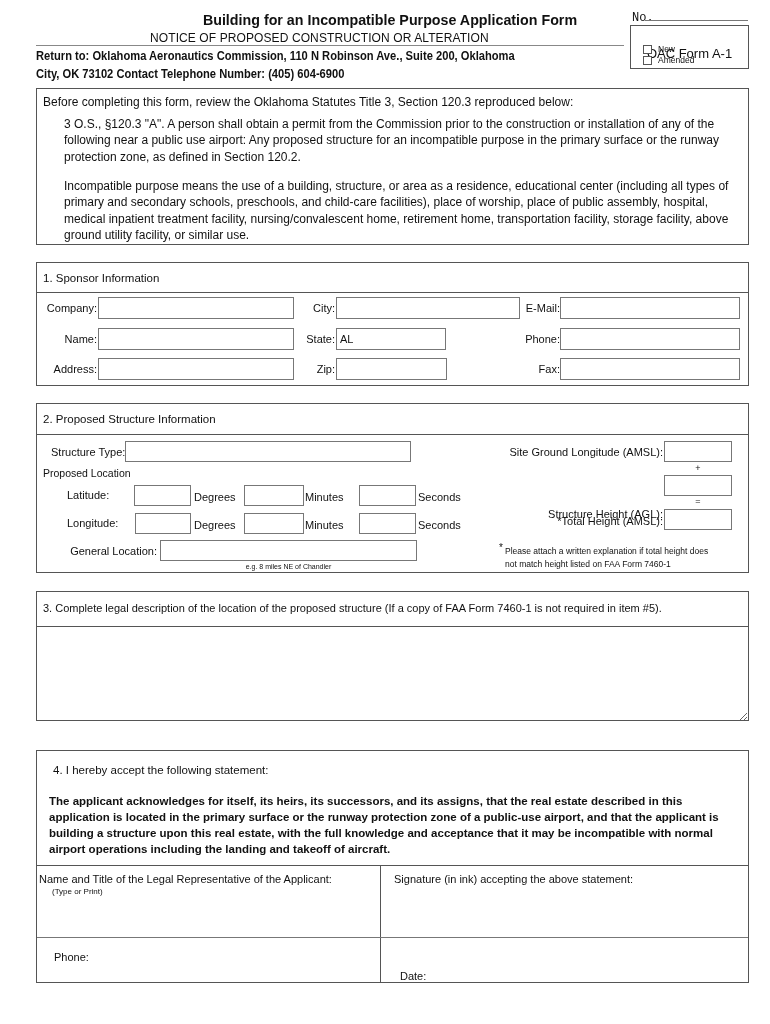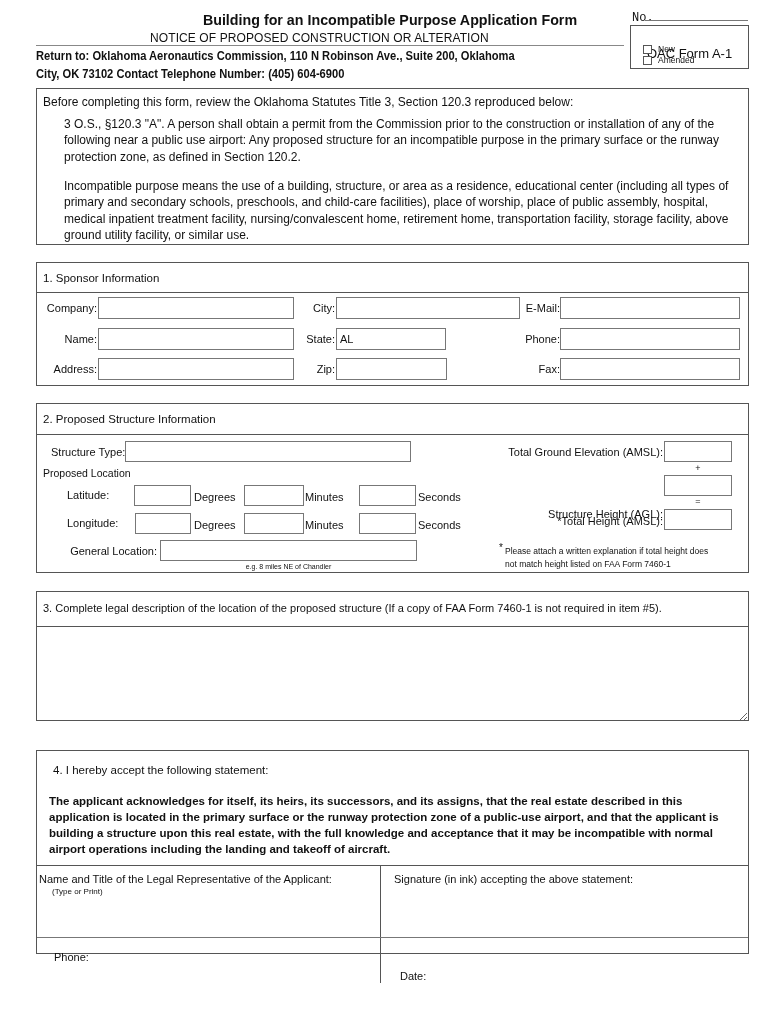--- a/index.html
+++ b/index.html
@@ -36,21 +36,21 @@
     .s1 .sec-head { height: 30px; line-height: 30px; }
 
     .s2 { top: 403px; height: 170px; }
     .s2 .sec-head { height: 31px; line-height: 31px; }
     .s2 .fld { height: 21px; }
 
     .s3 { top: 591px; height: 130px; }
     .s3 .sec-head { height: 35px; line-height: 33px; font-size: 11px; }
     .s3 .legal-area { position: absolute; left: 0; top: 35px; width: 100%; height: 94px; border: none; background: transparent; }
 
-    .s4 { top: 750px; height: 204px; padding-left: 20px; }
+    .s4 { top: 750px; height: 233px; padding-left: 20px; }
     .s4 .hd { position: absolute; left: 16px; top: 13px; font-size: 11.5px; }
     .s4 .stmt { position: absolute; left: 12px; top: 42px; width: 696px; font-size: 11.5px; font-weight: bold; line-height: 16px; }
     .s4 .grid-top { position: absolute; left: 0; top: 114px; width: 100%; border-top: 1.5px solid #555; }
     .s4 .vline { position: absolute; left: 343px; top: 114px; height: 118px; border-left: 1px solid #555; }
     .s4 .grid-mid { position: absolute; left: 0; top: 186px; width: 100%; border-top: 1px solid #777; }
     .s4 .cell-lbl { position: absolute; font-size: 11px; }
     .s4 .small { position: absolute; font-size: 8px; }
     .s4 .cell-input { position: absolute; border: none; background: transparent; }
   </style>
 </head>
@@ -127,21 +127,21 @@
   <div class="lbl lbl-l" style="left:157px; top:115px;">Degrees</div>
   <input class="fld" style="left: 207px; top: 109px; width: 60px;" value="">
   <div class="lbl lbl-l" style="left:268px; top:115px;">Minutes</div>
   <input class="fld" style="left: 322px; top: 109px; width: 57px;" value="">
   <div class="lbl lbl-l" style="left:381px; top:115px;">Seconds</div>
 
   <div class="lbl" style="left:0; width:120px; top:141px;">General Location:</div>
   <input class="fld" style="left: 123px; top: 136px; width: 257px;" value="">
   <div class="lbl" style="left:123px; width:257px; top:159px; font-size:7px; text-align:center;">e.g. 8 miles NE of Chandler</div>
 
-  <div class="lbl" style="left:400px; width:226px; top:42px;">Total Ground Elevation (AMSL):</div>
+  <div class="lbl" style="left:400px; width:226px; top:42px;">Site Ground Longitude (AMSL):</div>
   <input class="fld" style="left: 627px; top: 37px; width: 68px;" value="">
   <div class="lbl" style="left:627px; width:68px; top:59px; font-size:9px; text-align:center;">+</div>
   <div class="lbl" style="left:400px; width:226px; top:76px;margin-top:28px;">Structure Height (AGL):</div>
   <input class="fld" style="left: 627px; top: 71px; width: 68px;" value="">
   <div class="lbl" style="left:627px; width:68px; top:92px; font-size:9px; text-align:center;">=</div>
   <div class="lbl" style="left:400px; width:226px; top:111px;">*Total Height (AMSL):</div>
   <input class="fld" style="left: 627px; top: 105px; width: 68px;" value="">
 
   <div class="lbl lbl-l" style="left:462px; top:138px; font-size:10px;">*</div>
   <div class="lbl lbl-l" style="left:468px; top:142px; font-size:8.5px;">Please attach a written explanation if total height does</div>

